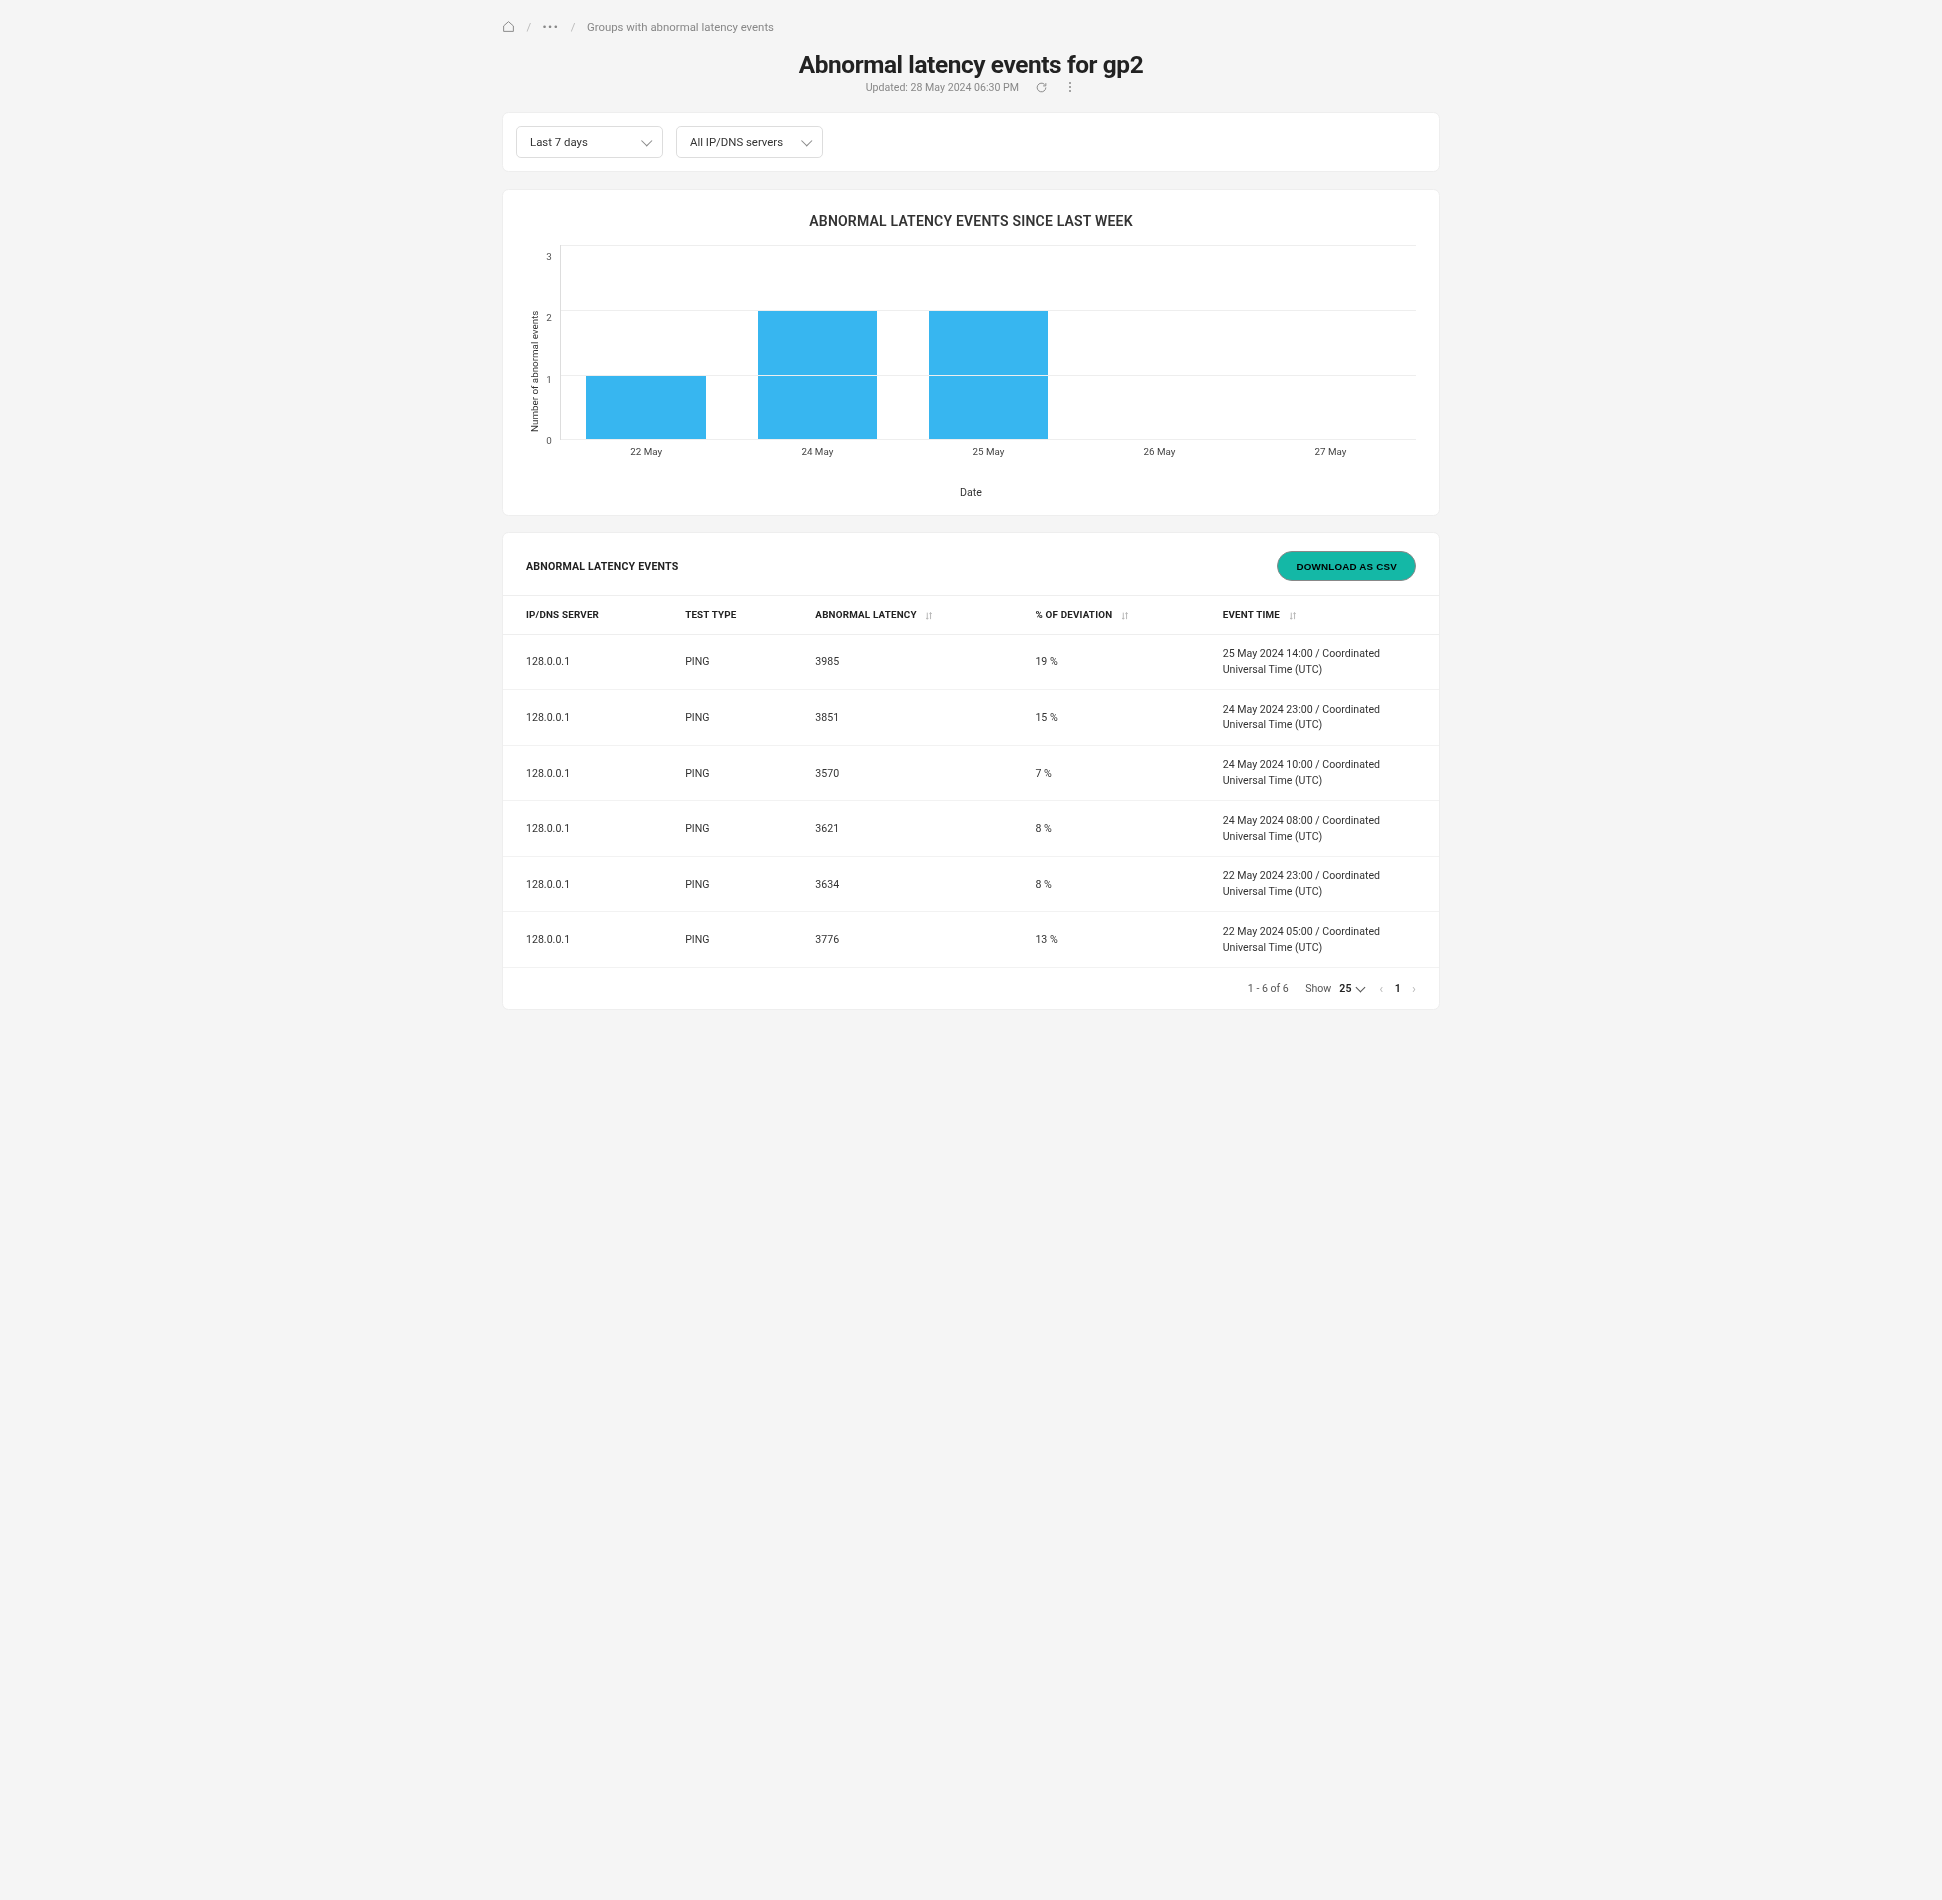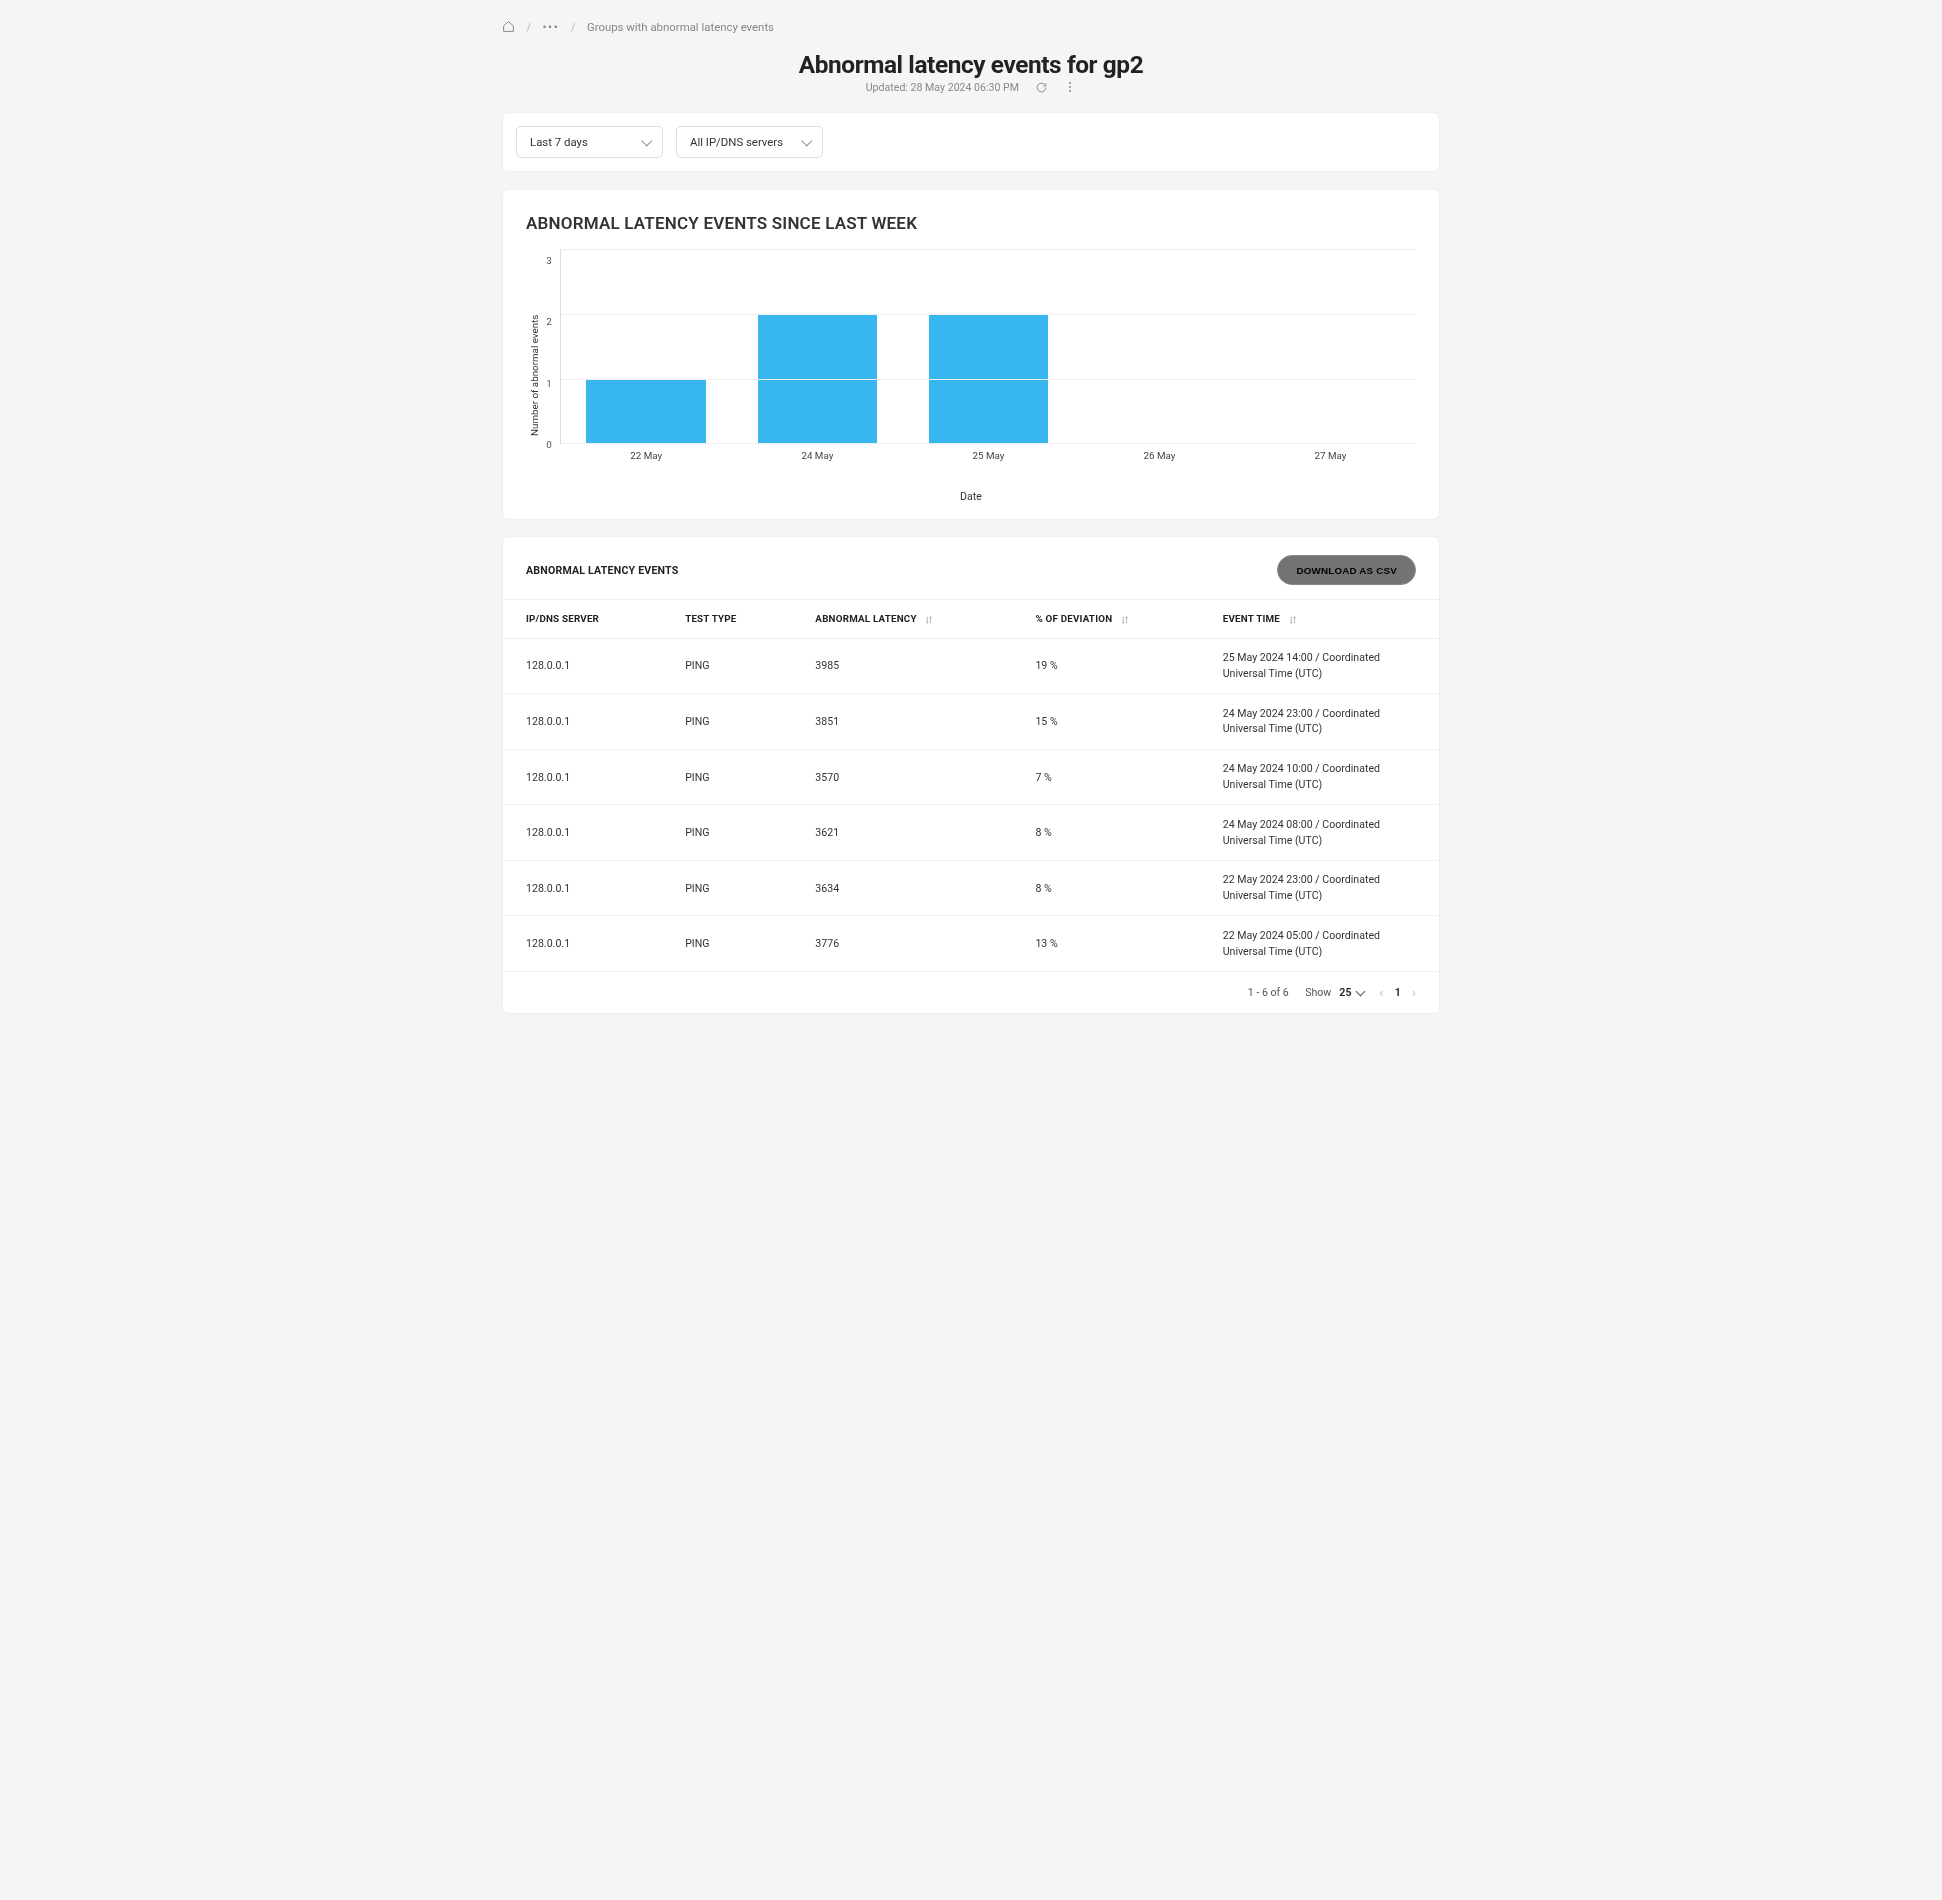--- a/index.html
+++ b/index.html
@@ -84,23 +84,23 @@
     border-right: 1.2px solid #888;
     border-bottom: 1.2px solid #888;
     transform: translateY(-70%) rotate(45deg);
   }
   
   .chart-panel {
     padding: 23px 23px 16.3px 23px;
     margin-bottom: 16.3px;
   }
   .chart-title {
-    text-align: left;
+    text-align: center;
     font-weight: 600;
-    font-size: 17px;
+    font-size: 14px;
     letter-spacing: 0.2px;
     margin-bottom: 16.3px;
     color: #333;
   }
   .chart-area {
     display: flex;
     align-items: stretch;
     height: 220px;
     position: relative;
   }
@@ -178,21 +178,21 @@
     font-weight: 700;
     font-size: 10.6px;
     letter-spacing: 0.2px;
   }
   .download-btn {
     border: 0.8px solid #888;
     border-radius: 813px;
     padding: 8.1px 18px;
     font-size: 9.8px;
     font-weight: 600;
-    background: #737373;
+    background: #14b8a6;
     cursor: pointer;
     letter-spacing: 0.2px;
   }
   table {
     width: 100%;
     border-collapse: collapse;
   }
   thead th {
     text-align: left;
     font-size: 9.8px;

